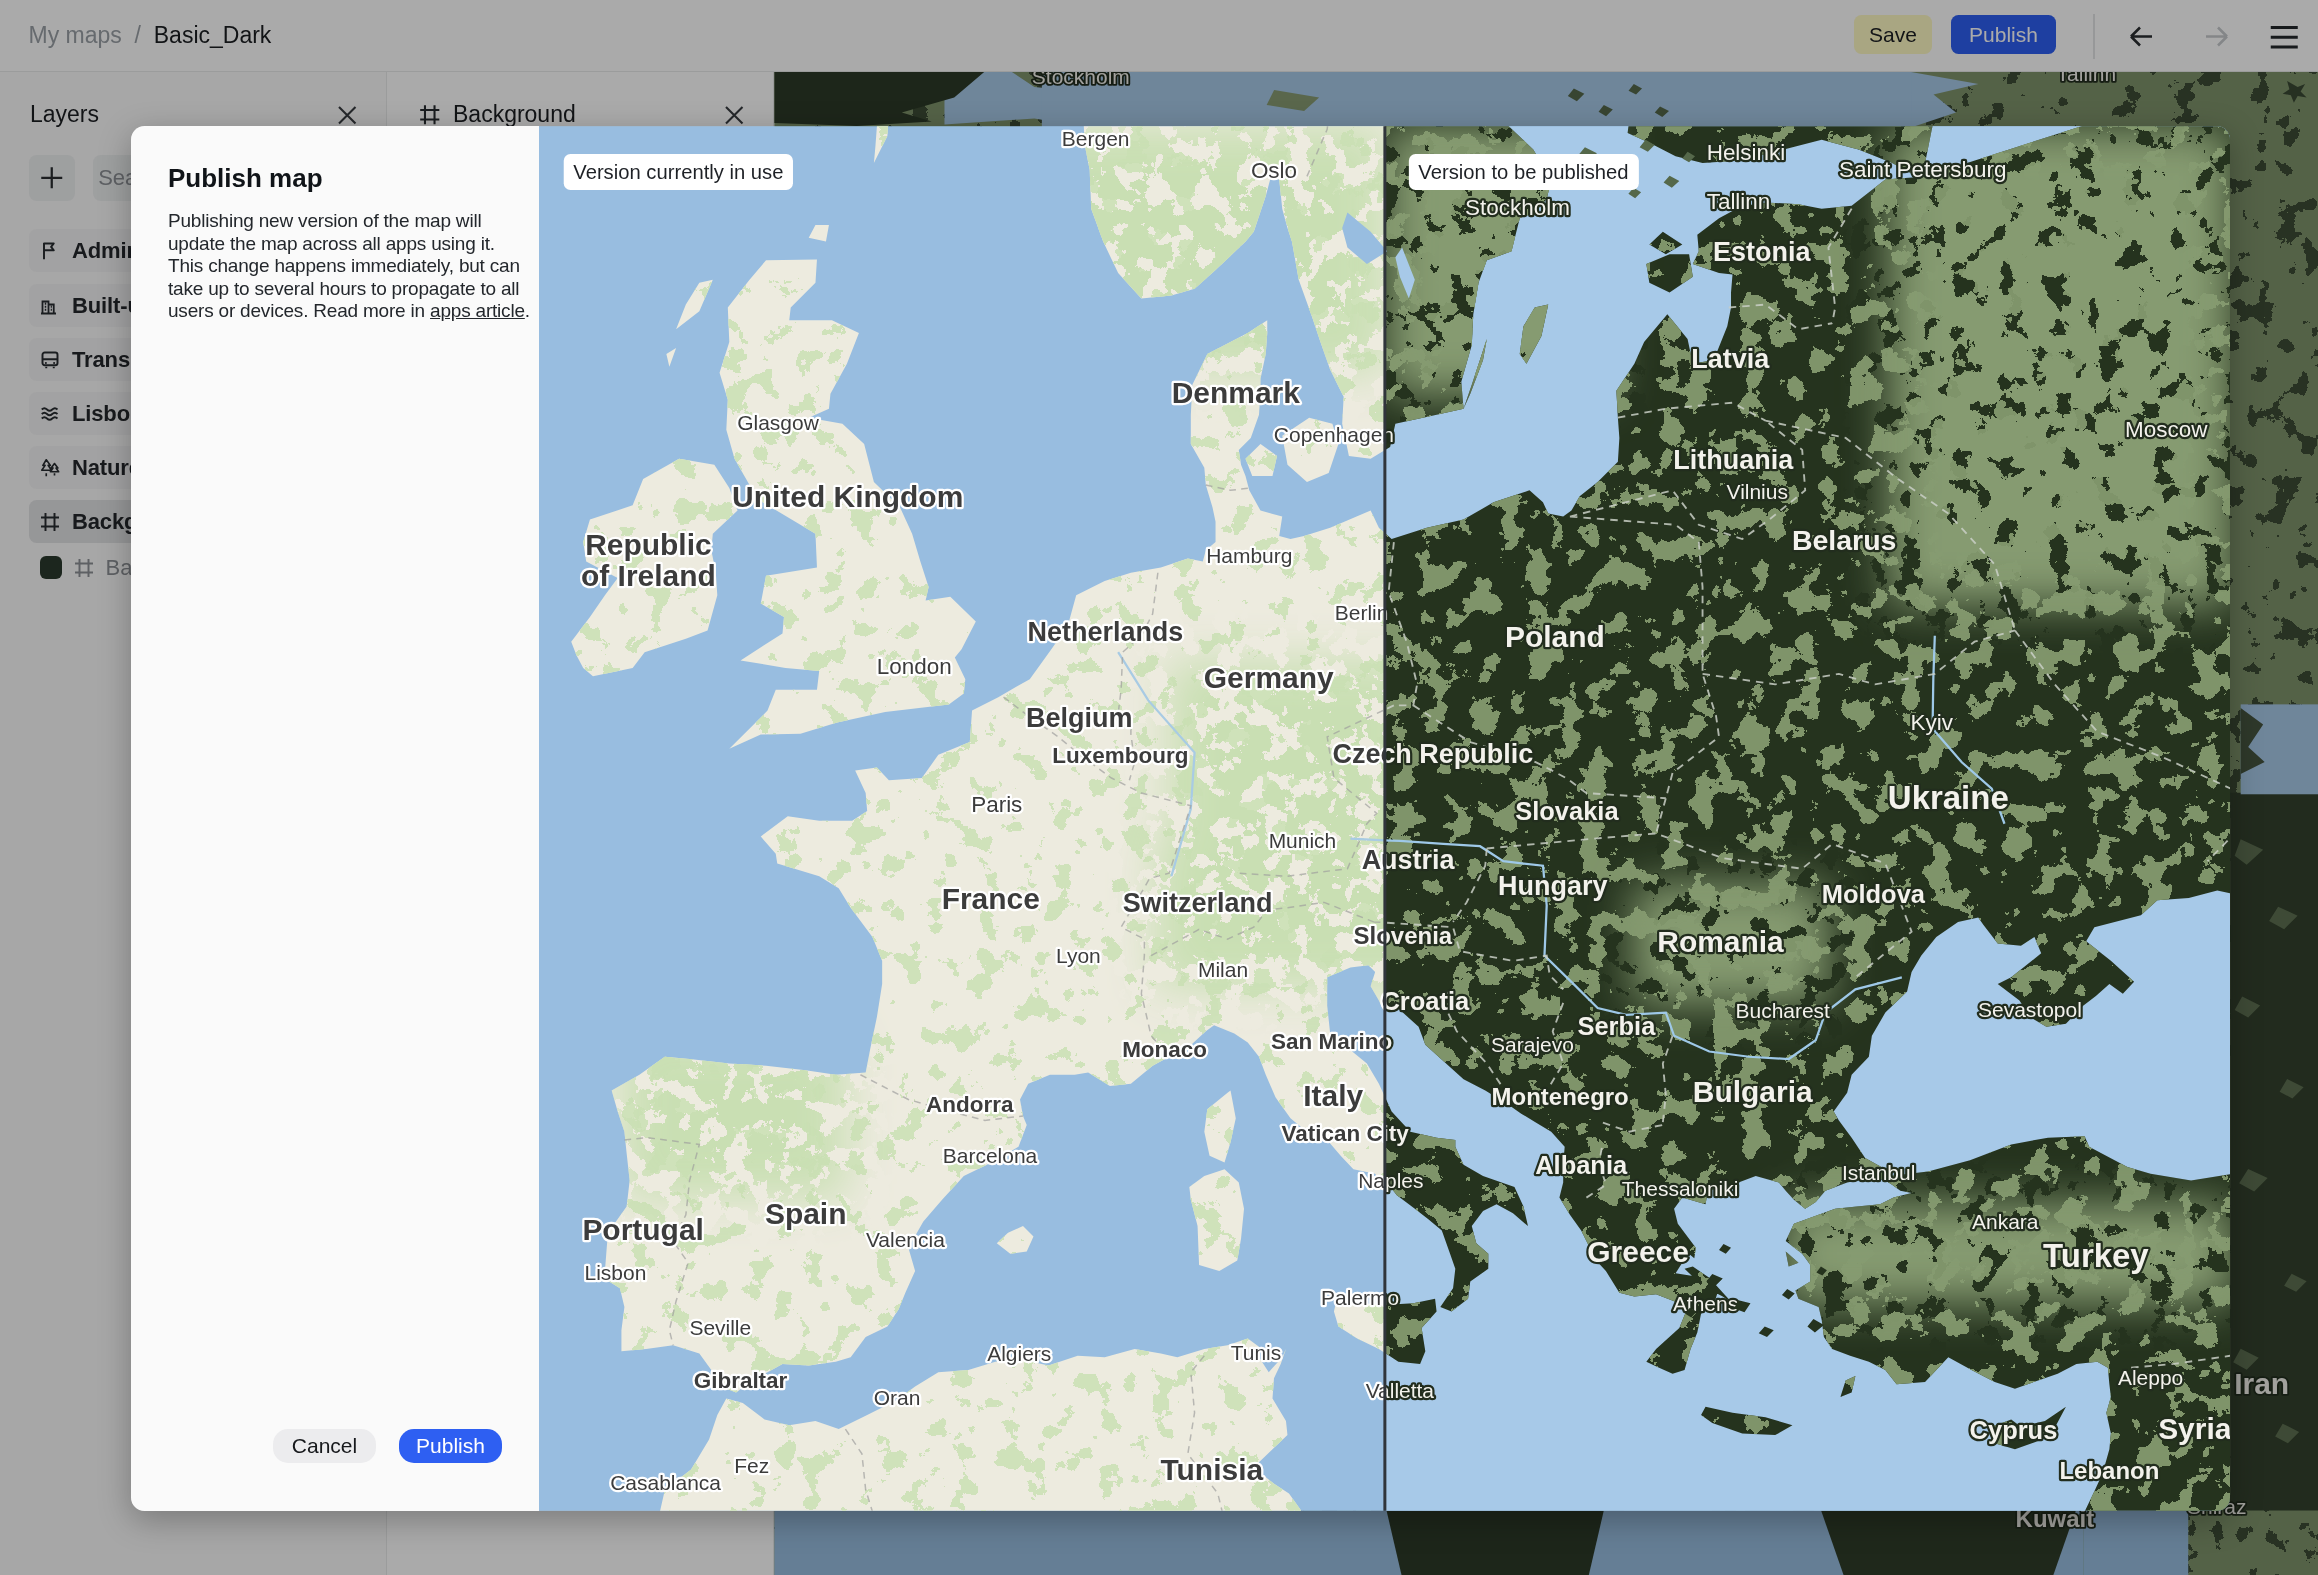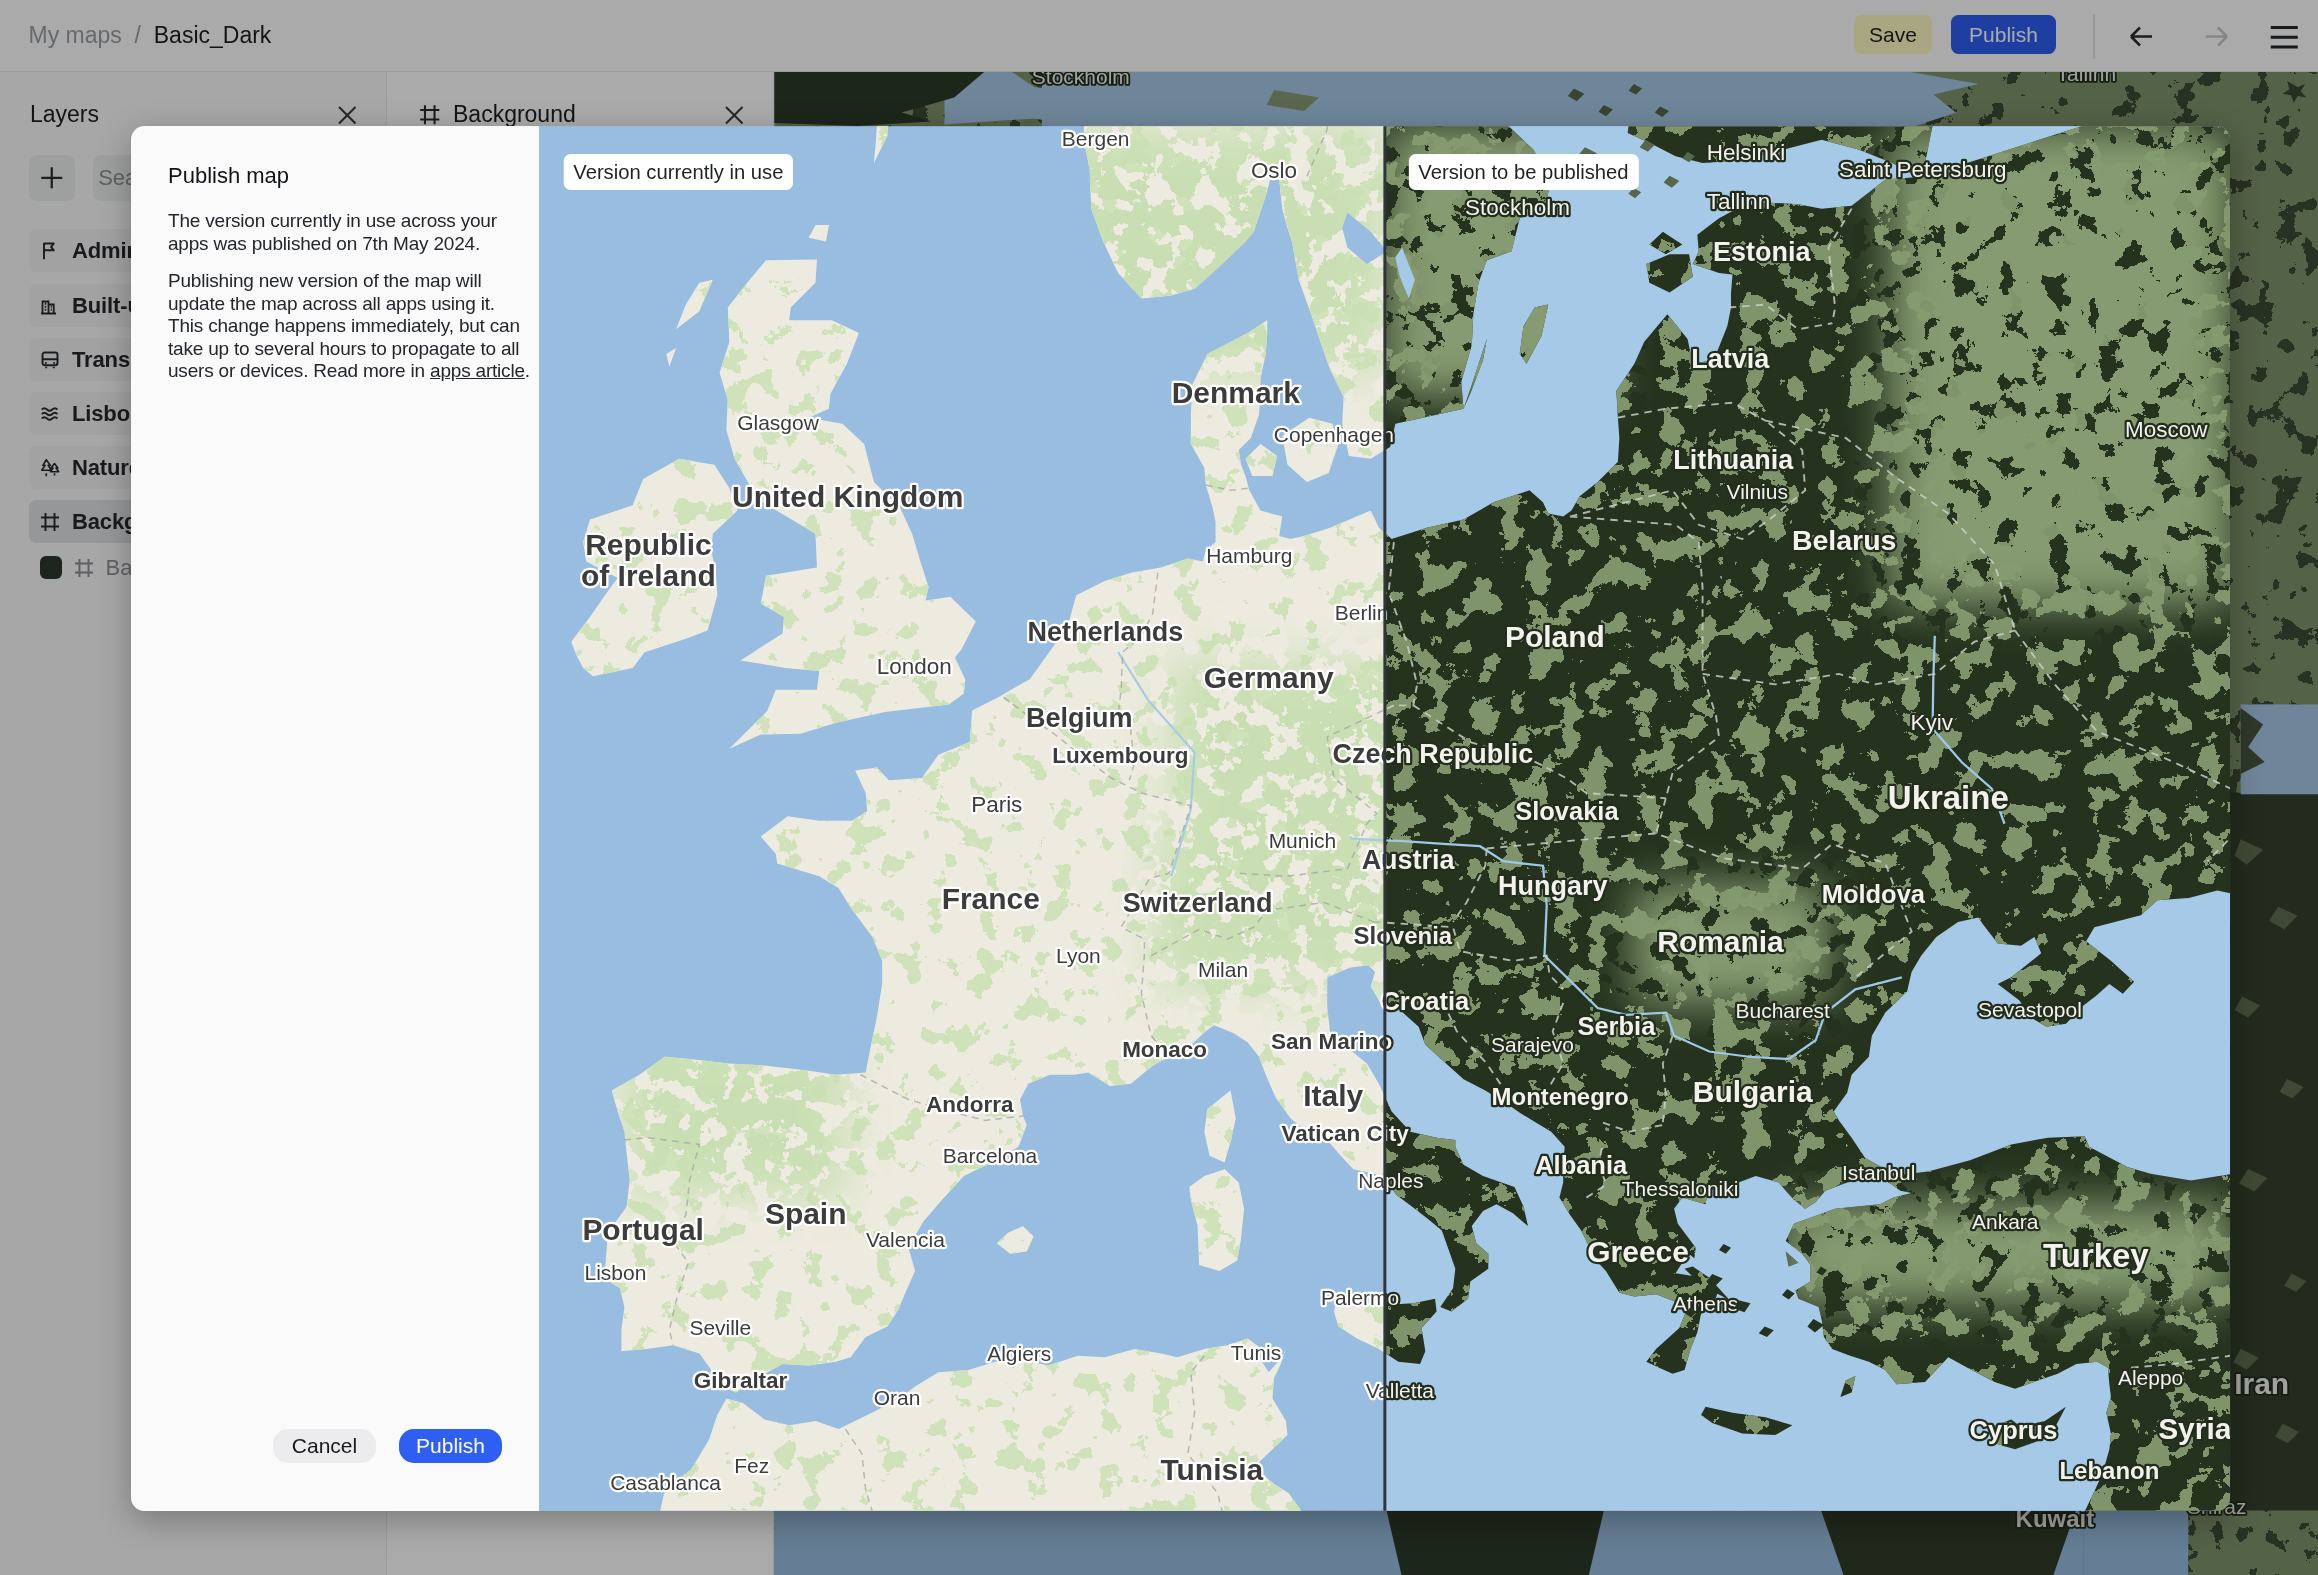--- a/index.html
+++ b/index.html
@@ -18,21 +18,21 @@
 .search{position:absolute;left:93px;top:83px;width:270px;height:46px;background:#eef0f1;border-radius:7.5px;color:#8d9196;font-size:22px;line-height:46px;padding-left:5.2px}
 .row{position:absolute;left:28.5px;width:331px;height:43px;border-radius:7.5px;background:#f4f4f5;display:flex;align-items:center;gap:9.7px;padding-left:9.7px;font-size:22px;font-weight:700;color:#25282c;letter-spacing:-0.1px}
 .row-hl{background:#e2e3e5}
 .subrow{position:absolute;left:28.5px;width:331px;height:43px;display:flex;align-items:center;gap:9.7px;padding-left:11.2px;font-size:22px;color:#8d9196}
 .swatch{width:22.5px;height:22.5px;border-radius:6px;background:#2b3a2d}
 .p2head{position:absolute;left:30px;top:29px;display:flex;gap:10.5px;align-items:center;font-size:23px;color:#1b1e22}
 .mapbg{position:absolute;left:774px;top:72px;z-index:0}
 .overlay{position:absolute;left:0;top:0;width:2319px;height:1575px;background:rgba(0,0,0,0.335);z-index:2}
 .lightbox{position:absolute;left:131px;top:126px;width:2099px;height:1385px;border-radius:13.5px;overflow:hidden;z-index:3;display:flex;box-shadow:0 9px 33px rgba(0,0,0,0.28)}
 .modal{width:408px;height:1385px;background:#fafafa;position:relative;flex:none}
-.mtitle{position:absolute;left:37px;top:37px;font-size:22px;font-weight:400;color:#101418}
+.mtitle{position:absolute;left:37px;top:37px;font-size:26px;font-weight:700;color:#101418}
 .mbody{position:absolute;left:37px;top:84px;font-size:19px;line-height:22.5px;color:#23272c;letter-spacing:-0.2px}
 .mbody p+p{margin-top:15px}
 .btn{position:absolute;height:34px;border-radius:15px;font-size:21px;display:flex;align-items:center;justify-content:center}
 .cancel{left:142px;top:1303px;width:103px;background:#ececee;color:#17191c}
 .mpub{left:268px;top:1303px;width:103px;background:#2e5ff2;color:#fff}
 .mapwrap{width:1691px;height:1385px;flex:none;position:relative}
 svg{display:block}
 .xline{stroke:#383c41;stroke-width:2.8;fill:none}
 </style></head><body>
 <div class="stage">
@@ -159,21 +159,20 @@
       </div>
  <svg class="pclose" style="left:336px" viewBox="0 0 30 30" width="22.5" height="22.5">
         <path class="xline" d="M4 4 L26 26 M26 4 L4 26"></path>
       </svg>
 </div>
 <div class="overlay"></div>
 <div class="lightbox">
  <div class="modal">
   <div class="mtitle">Publish map</div>
   <div class="mbody">
-   <p>The version currently in use across your<br>apps was published on 7th May 2024.</p>
    <p>Publishing new version of the map will<br>update the map across all apps using it.<br>This change happens immediately, but can<br>take up to several hours to propagate to all<br>users or devices. Read more in <u>apps article</u>.</p>
   </div>
   <div class="btn cancel">Cancel</div>
   <div class="btn mpub">Publish</div>
  </div>
  <div class="mapwrap">
         <svg width="1691" height="1385" viewBox="719 168 2257 1848" xmlns="http://www.w3.org/2000/svg" font-family="Liberation Sans, sans-serif">
 <defs>
 <path id="land" d="M973,999L1015,980L1068,979L1117,964L1181,950L1266,940L1286,925L1288,906L1274,877L1283,866L1302,829L1268,796L1235,801L1239,783L1228,749L1217,712L1201,677L1166,643L1153,592L1124,565L1079,557L1106,545L1108,525L1130,485L1146,444L1110,427L1053,427L1055,410L1088,377L1090,346L1022,347L1000,373L971,410L973,456L960,497L971,533L969,573L980,612L1000,647L1011,666L1088,712L1090,757L1022,768L1015,805L1046,823L1044,845L988,881L1048,891L1093,895L1090,920L1035,920L1024,948ZM791,902L844,891L860,870L915,852L944,841L957,794L955,764L949,734L951,712L984,681L973,651L953,620L906,612L858,639L844,674L787,693L778,723L782,749L824,771L807,794L787,823L762,856L769,874L778,891ZM1452,90L1445,136L1447,191L1454,226L1456,278L1472,322L1492,364L1523,398L1563,394L1594,385L1622,360L1662,322L1673,309L1689,261L1696,235L1707,239L1711,278L1718,304L1724,322L1733,373L1751,423L1762,456L1775,493L1793,529L1791,565L1800,608L1829,612L1855,596L1862,565L1917,553L1953,545L1950,509L1964,460L1966,419L1973,377L1984,347L2017,335L2028,291L2048,283L2064,265L2070,239L2046,199L2008,163L1988,127L1986,90ZM2179,90L2177,136L2172,177L2201,190L2236,208L2272,217L2316,214L2332,211L2365,203L2396,195L2431,186L2480,199L2525,217L2549,230L2562,232L2569,217L2578,172L2587,136L2609,90ZM2569,235L2516,239L2471,274L2431,278L2400,272L2361,270L2325,274L2294,291L2265,313L2267,335L2259,352L2294,364L2312,366L2310,390L2310,410L2305,435L2287,480L2259,485L2252,452L2225,419L2194,456L2181,485L2157,521L2159,557L2161,584L2159,616L2132,643L2108,662L2097,681L2086,689L2066,685L2059,670L2041,654L1993,670L1953,693L1904,704L1857,719L1840,704L1829,681L1775,704L1740,715L1722,719L1707,715L1711,689L1682,681L1667,654L1662,635L1656,620L1653,600L1669,584L1680,553L1682,521L1682,505L1689,472L1691,444L1691,427L1665,444L1611,472L1591,513L1589,553L1589,592L1607,624L1609,647L1618,677L1622,696L1622,723L1609,734L1605,749L1585,745L1549,757L1509,764L1474,775L1436,794L1425,834L1405,863L1387,888L1374,906L1356,916L1332,930L1297,948L1294,990L1252,1007L1230,1038L1186,1041L1170,1024L1141,1028L1155,1058L1157,1082L1137,1095L1093,1095L1051,1089L1015,1116L1035,1139L1037,1152L1093,1169L1119,1185L1135,1211L1164,1250L1177,1282L1177,1313L1170,1357L1161,1400L1155,1431L1115,1434L1075,1428L1022,1422L973,1419L920,1413L887,1410L853,1434L816,1455L824,1483L833,1510L836,1539L840,1575L836,1610L811,1645L809,1670L807,1696L811,1709L827,1719L833,1744L829,1775L829,1803L862,1800L898,1795L933,1806L949,1828L962,1850L982,1858L1004,1842L1024,1831L1044,1820L1079,1822L1115,1817L1135,1811L1155,1784L1184,1770L1199,1747L1208,1725L1221,1696L1212,1665L1232,1630L1257,1601L1286,1569L1323,1551L1359,1530L1370,1501L1365,1489L1361,1467L1372,1446L1401,1434L1434,1434L1452,1431L1481,1449L1509,1446L1538,1422L1560,1410L1583,1400L1609,1376L1620,1368L1647,1379L1665,1391L1680,1410L1689,1434L1702,1464L1722,1492L1751,1516L1771,1521L1789,1542L1806,1560L1835,1566L1844,1578L1857,1586L1864,1595L1888,1613L1906,1627L1924,1642L1935,1673L1942,1693L1939,1719L1922,1744L1937,1750L1959,1733L1962,1710L1986,1693L1986,1673L1970,1659L1964,1636L1979,1616L1997,1607L2019,1619L2039,1636L2033,1610L2021,1584L1979,1569L1953,1554L1942,1530L1942,1521L1917,1518L1882,1510L1857,1483L1840,1446L1824,1419L1775,1379L1771,1342L1771,1304L1802,1291L1826,1288L1835,1297L1829,1316L1840,1335L1846,1348L1862,1342L1893,1370L1902,1394L1933,1422L1953,1440L1982,1455L2013,1474L2030,1486L2050,1498L2070,1510L2088,1530L2086,1554L2086,1578L2081,1598L2095,1621L2110,1642L2117,1656L2130,1682L2143,1696L2161,1725L2181,1730L2210,1727L2241,1739L2250,1750L2241,1772L2210,1800L2197,1817L2214,1825L2232,1833L2248,1828L2256,1800L2265,1778L2270,1753L2287,1741L2292,1725L2274,1705L2236,1699L2243,1688L2250,1670L2261,1679L2263,1665L2239,1633L2234,1613L2245,1598L2276,1607L2279,1589L2312,1581L2343,1569L2374,1578L2383,1589L2394,1601L2409,1613L2423,1604L2436,1589L2465,1578L2496,1572L2510,1575L2514,1569L2516,1560L2489,1545L2471,1518L2454,1495L2447,1483L2465,1458L2471,1434L2494,1410L2498,1382L2516,1351L2545,1323L2551,1297L2564,1275L2584,1250L2613,1230L2640,1224L2647,1234L2666,1259L2697,1262L2715,1250L2724,1272L2684,1304L2666,1313L2695,1335L2709,1357L2731,1370L2757,1366L2780,1342L2797,1329L2815,1313L2833,1326L2848,1310L2817,1282L2784,1256L2795,1237L2857,1221L2879,1201L2921,1198L2959,1188L2990,1195L3021,1204L3021,90ZM3065,1557L2981,1566L2924,1575L2870,1566L2839,1557L2788,1530L2782,1516L2733,1518L2684,1527L2629,1548L2573,1563L2522,1569L2516,1575L2525,1581L2536,1589L2551,1592L2527,1598L2509,1607L2478,1610L2449,1613L2394,1633L2383,1656L2405,1673L2416,1688L2416,1710L2396,1722L2400,1733L2427,1744L2431,1761L2434,1784L2445,1800L2469,1809L2494,1817L2516,1828L2531,1847L2569,1844L2584,1828L2600,1811L2631,1828L2662,1844L2689,1853L2720,1842L2746,1833L2771,1820L2799,1817L2813,1825L2815,1847L2817,1864L2811,1885L2817,1913L2815,1934L2806,1966L2795,1990L2782,2017L2773,2041L3065,2041ZM875,2041L887,1988L922,1961L946,1921L957,1888L969,1866L991,1872L1020,1894L1053,1902L1088,1896L1119,1907L1157,1888L1195,1869L1221,1850L1252,1831L1292,1828L1328,1817L1363,1814L1399,1822L1438,1809L1474,1811L1514,1800L1549,1806L1571,1811L1607,1800L1638,1795L1665,1786L1680,1797L1680,1811L1693,1831L1711,1811L1716,1800L1709,1820L1700,1839L1698,1866L1716,1896L1718,1915L1698,1934L1673,1958L1700,1980L1720,1993L1735,2014L1749,2041ZM1784,1733L1817,1739L1851,1741L1886,1739L1915,1733L1917,1750L1897,1772L1902,1803L1895,1820L1866,1817L1840,1800L1811,1786L1786,1770L1780,1750ZM1634,1560L1653,1578L1660,1613L1656,1653L1651,1682L1627,1696L1600,1688L1598,1636L1589,1601L1587,1584L1607,1569ZM1642,1455L1649,1492L1642,1524L1634,1551L1614,1542L1607,1510L1611,1480L1638,1458ZM2276,1877L2312,1885L2356,1891L2392,1902L2369,1915L2325,1913L2285,1899L2270,1888ZM2757,1877L2729,1896L2697,1904L2684,1894L2658,1904L2662,1926L2689,1934L2720,1923L2737,1915ZM1365,1636L1379,1650L1370,1670L1348,1673L1330,1659L1345,1645ZM1747,557L1778,565L1786,592L1773,631L1744,643L1718,620L1711,581ZM1682,592L1704,608L1698,635L1671,635L1662,612ZM2066,406L2057,448L2037,485L2028,472L2033,435L2048,410ZM1984,452L1964,513L1953,545L1962,525L1979,480ZM2254,339L2259,369L2228,390L2201,377L2197,352L2228,339ZM2219,309L2245,326L2223,339L2201,326ZM2248,1693L2272,1716L2299,1730L2314,1741L2301,1727L2281,1705L2259,1690ZM2383,1670L2400,1685L2387,1690ZM2476,1836L2471,1858L2456,1864L2463,1842ZM1186,149L1184,181L1166,217L1168,195L1170,168ZM1106,300L1102,322L1079,317L1088,300ZM951,373L933,415L902,439L915,406L933,377ZM902,464L893,489L889,472Z"></path>
 <path id="lakes" d="M1798,283L1829,309L1851,335L1824,352L1798,330L1791,304ZM1871,330L1888,373L1880,398L1868,369L1862,343Z"></path>

